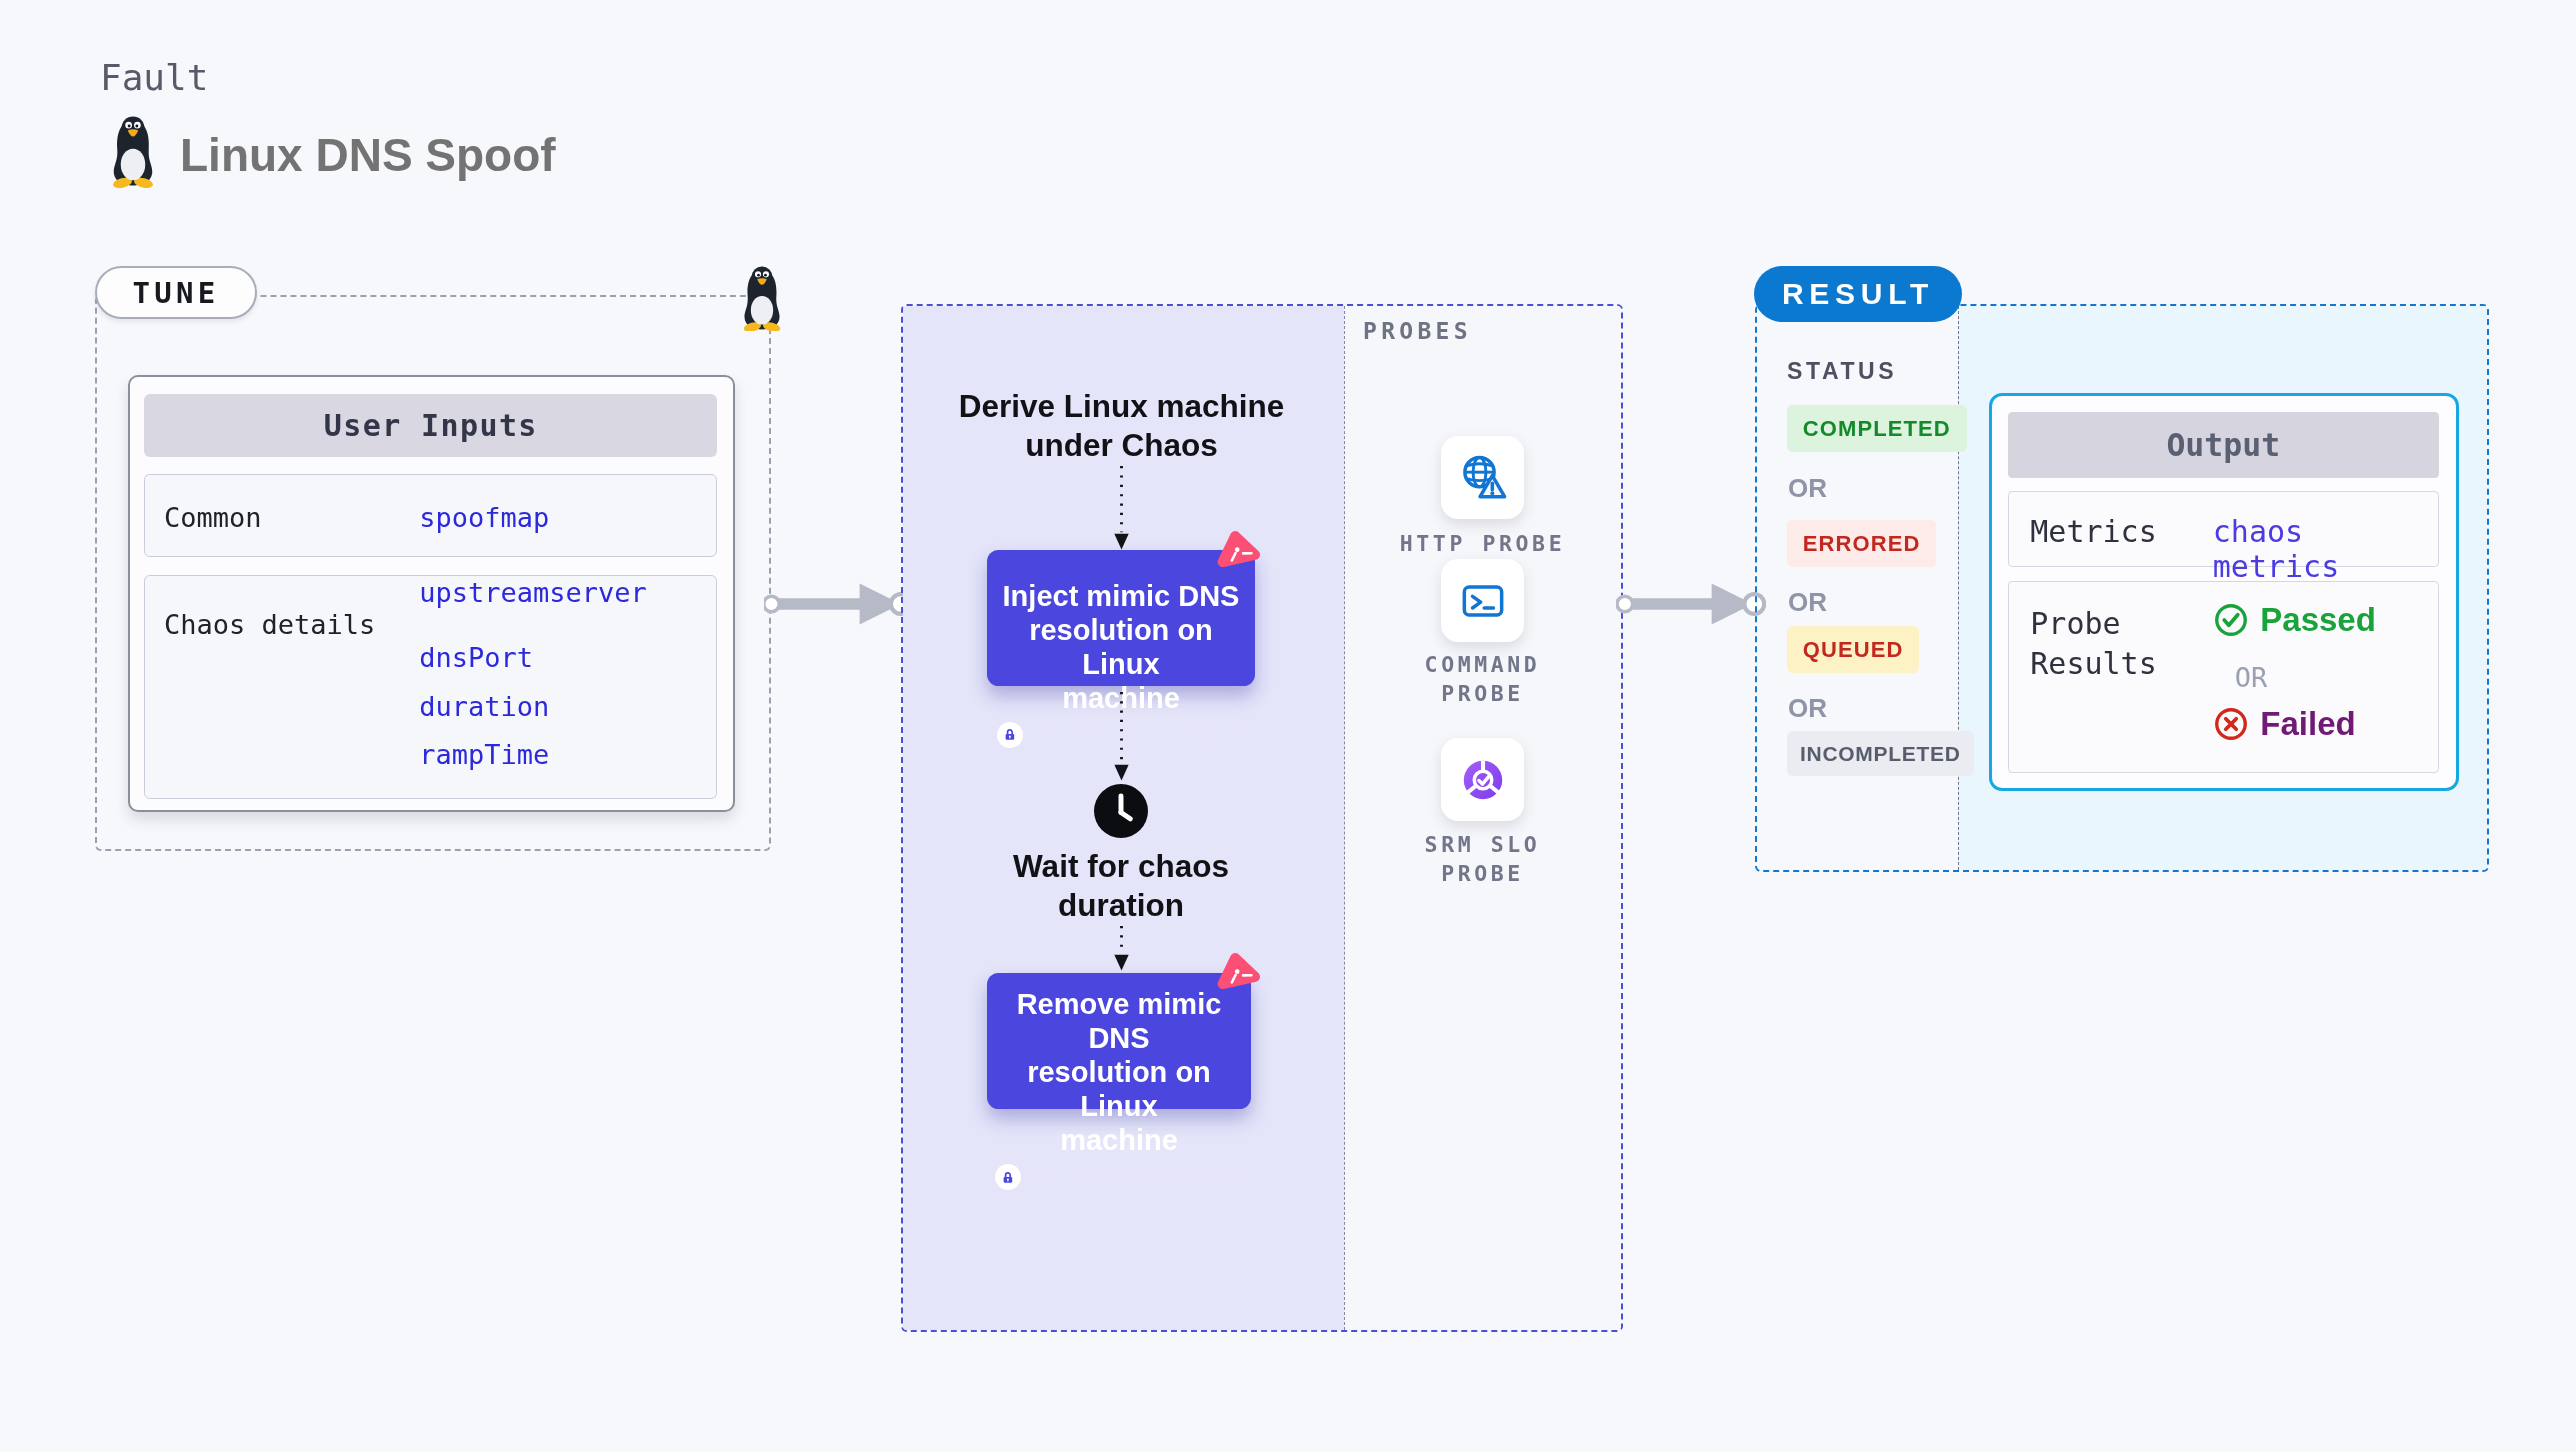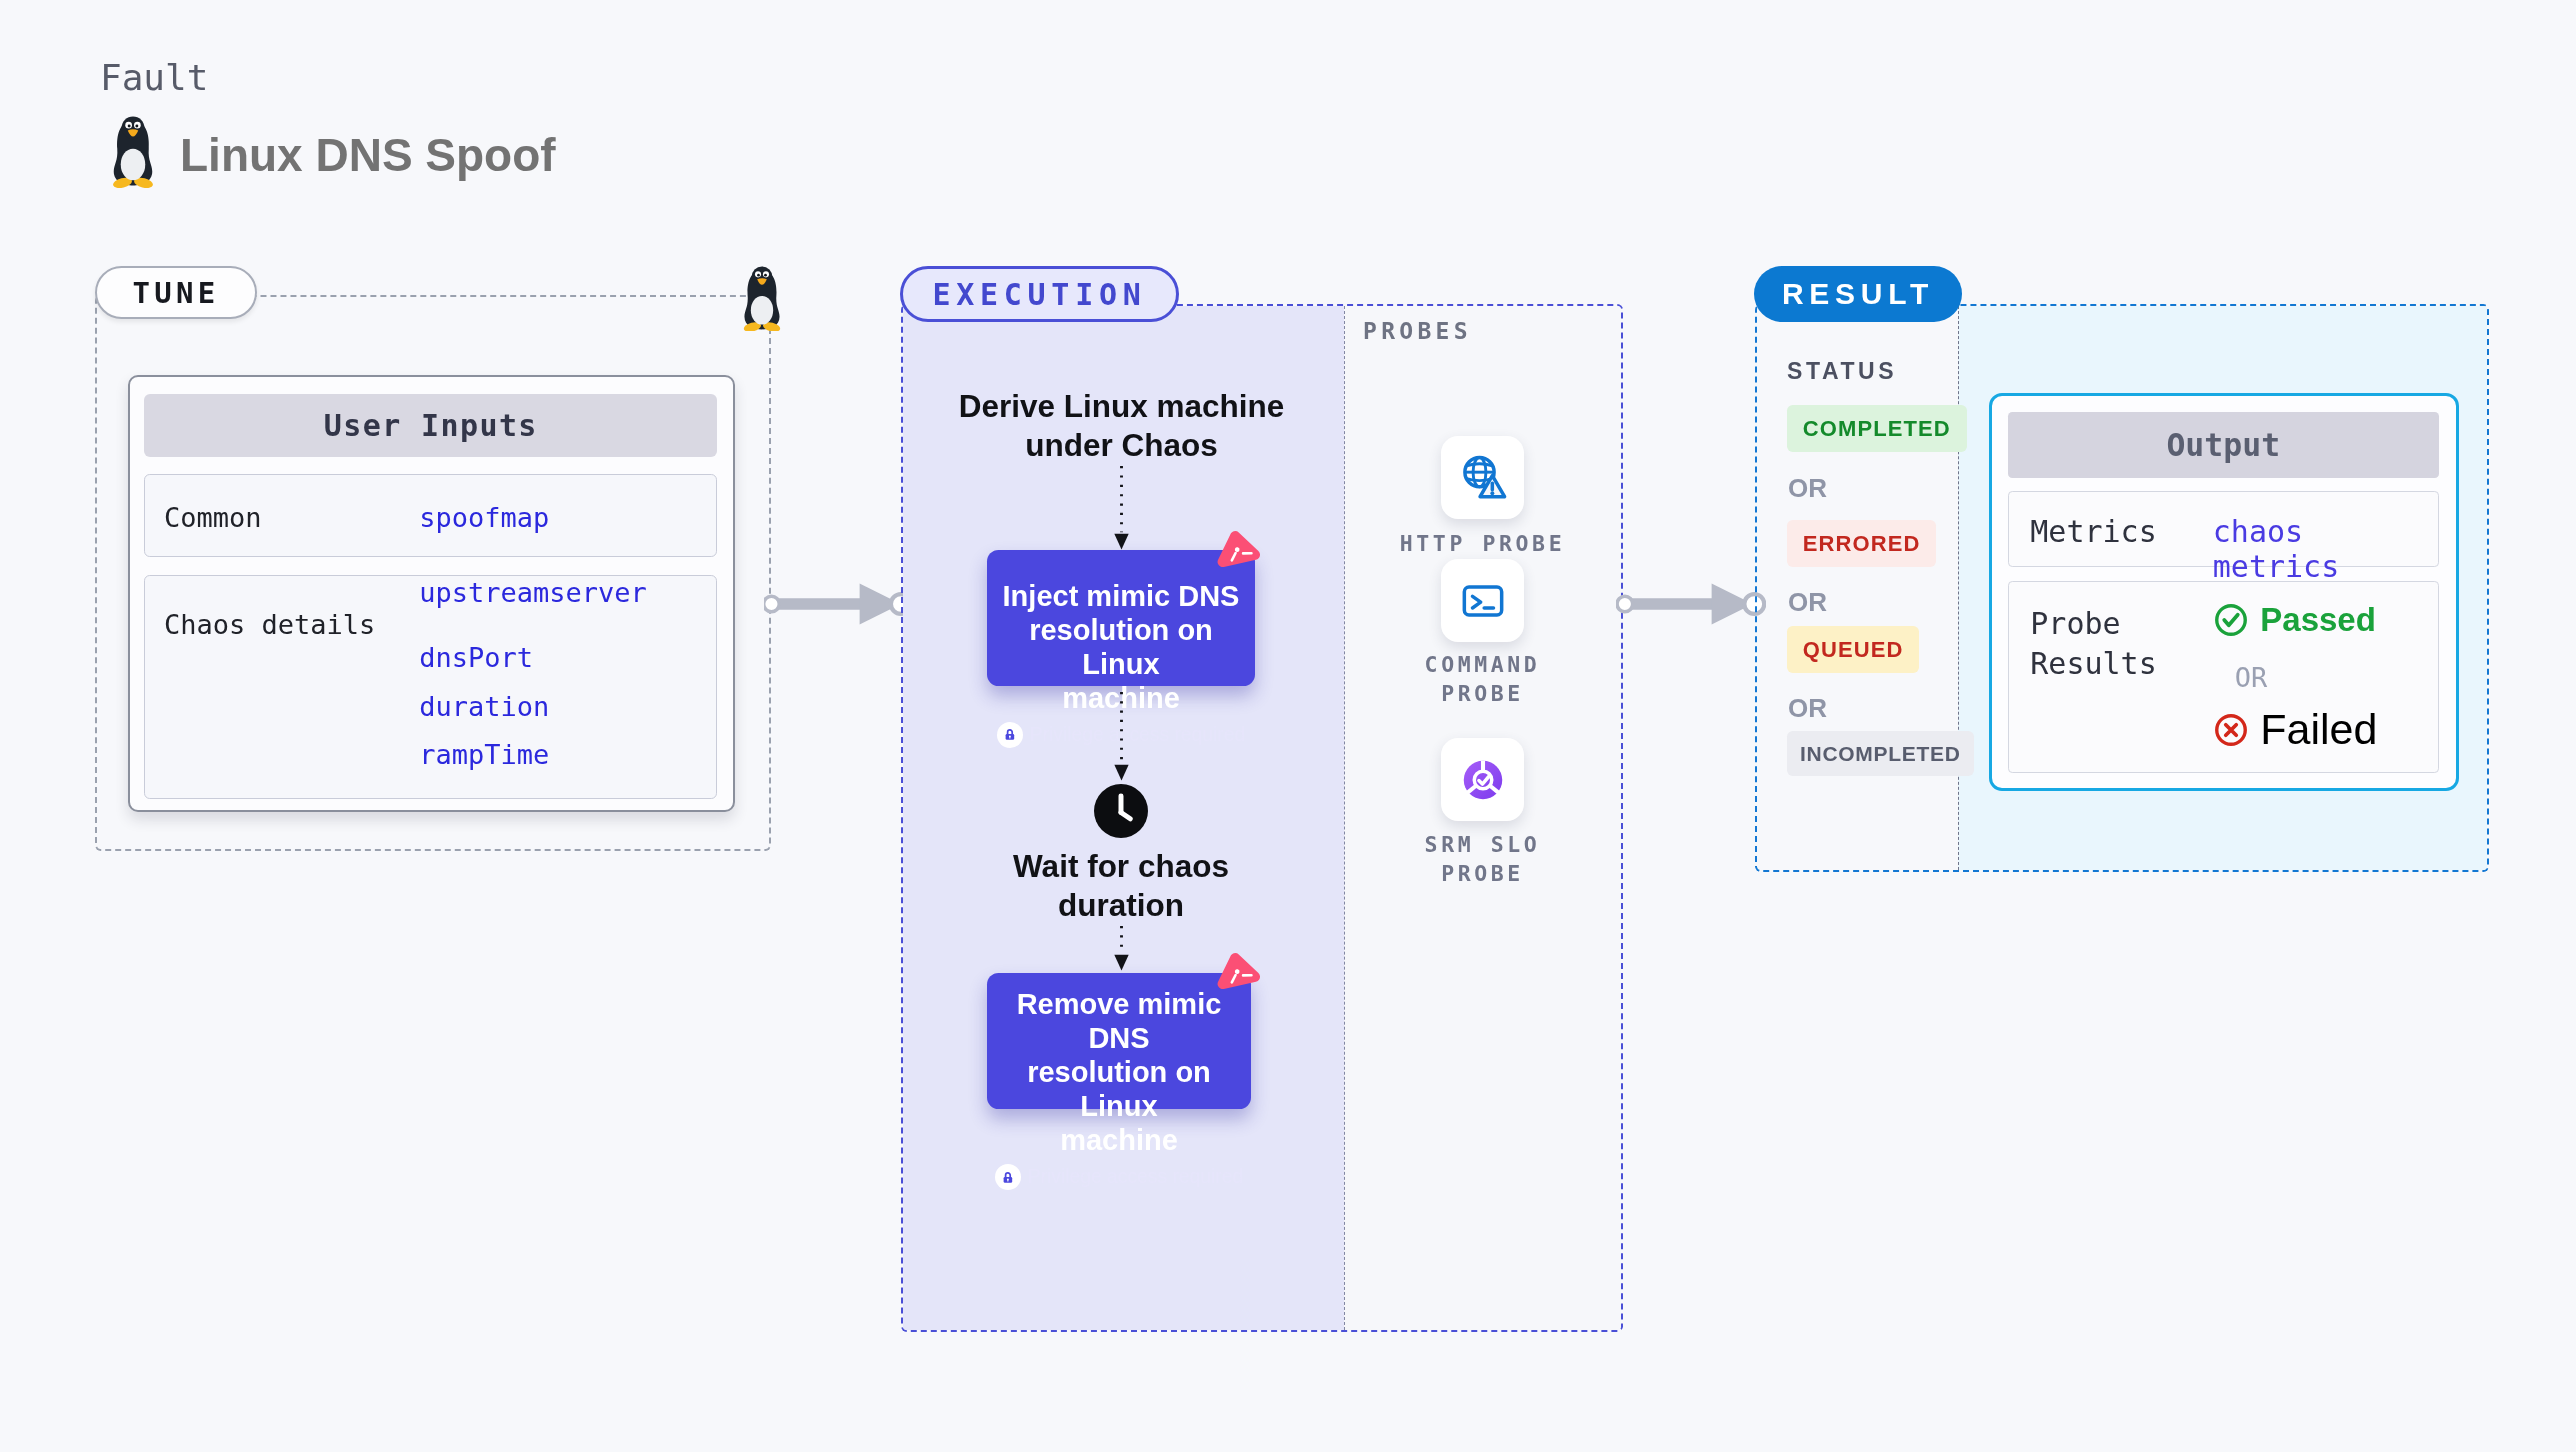--- a/index.html
+++ b/index.html
@@ -88,21 +88,20 @@
     <line x1="16" y1="45" x2="140" y2="45" stroke="#b6bac7" stroke-width="16"></line>
     <polygon points="134,16 192,45 134,74" fill="#b6bac7"></polygon>
     <circle cx="10" cy="45" r="11" fill="#fff" stroke="#b6bac7" stroke-width="5"></circle>
     <circle cx="192" cy="45" r="14" fill="#fff" stroke="#b6bac7" stroke-width="6"></circle>
   </svg>
 
   <div class="abs" style="left:901px;top:304px;width:722px;height:1028px;border:2.9px dashed #4a4fd6;border-radius:5.7px;box-sizing:border-box;overflow:hidden;">
     <div class="abs" style="left:0;top:0;width:441px;height:100%;background:#e4e5f9;"></div>
     <div class="abs" style="left:441px;top:0;width:282px;height:100%;background:#f6f7fa;border-left:1.4px dashed #8287a3;box-sizing:border-box;"></div>
   </div>
-  <div class="abs pill mono" style="left:900px;top:266px;width:279px;height:56px;background:#e7e8fc;border:3.6px solid #4a4fd6;font-size:30px;letter-spacing:5.7px;color:#4348ce;">EXECUTION</div>
 
   <div class="abs flow-text preline" style="left:953px;top:387px;width:337px;">Derive Linux machine
 under Chaos</div>
 
   <svg class="abs" style="left:1110px;top:466px;" width="23" height="85" viewBox="0 0 32 118">
     <line x1="16" y1="0" x2="16" y2="92" stroke="#121318" stroke-width="4" stroke-dasharray="3 10"></line>
     <polygon points="6,94 26,94 16,116" fill="#121318"></polygon>
   </svg>
 
   <div class="abs node" style="left:987px;top:550px;width:268px;height:136px;padding-top:29px;">
@@ -261,19 +260,19 @@
         <span style="font-size:33px;font-weight:bold;color:#1aa23b;">Passed</span>
       </div>
 
       <div class="abs mono" style="left:226px;top:80px;font-size:27px;color:#9aa0b2;">OR</div>
 
       <div class="abs" style="left:204px;top:123px;display:flex;align-items:center;gap:11.5px;">
         <svg width="36" height="36" viewBox="0 0 48 48">
           <circle cx="24" cy="24" r="19" stroke="#d3271a" stroke-width="4.5" fill="none"></circle>
           <path d="M17 17 L31 31 M31 17 L17 31" stroke="#d3271a" stroke-width="5" stroke-linecap="round"></path>
         </svg>
-        <span style="font-size:43px;font-weight:normal;color:#000000;">Failed</span>
+        <span style="font-size:33px;font-weight:bold;color:#701a75;">Failed</span>
       </div>
     </div>
   </div>
 
 </div>
 
 
 </body></html>

